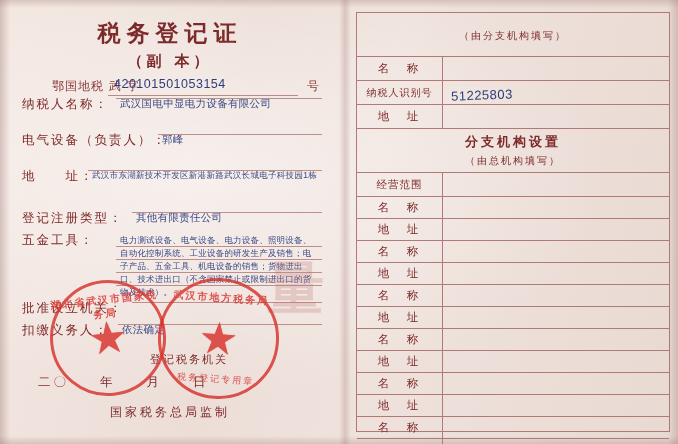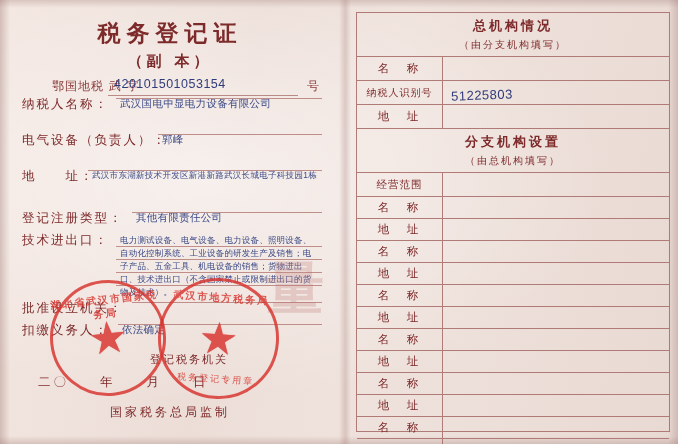--- a/index.html
+++ b/index.html
@@ -201,21 +201,21 @@
     <span class="ul" style="left:66px;"></span>
   </div>
 
   <div class="row r4">
     <span class="lab">登记注册类型：</span>
     <span class="val" style="left:114px;">其他有限责任公司</span>
     <span class="ul" style="left:110px;"></span>
   </div>
 
   <div class="multi r5">
-    <span class="lab">技术进出口：</span>
+    <span class="lab">五金工具：</span>
     <span class="val" style="width:200px;">电力测试设备、电气设备、电力设备、照明设备、自动化控制系统、工业设备的研发生产及销售；电子产品、五金工具、机电设备的销售；货物进出口、技术进出口（不含国家禁止或限制进出口的货物及技术）。</span>
     <span class="ul" style="left:94px;top:14px;"></span>
     <span class="ul" style="left:94px;top:27px;"></span>
     <span class="ul" style="left:94px;top:40px;"></span>
     <span class="ul" style="left:94px;top:53px;"></span>
   </div>
 
   <div class="row r6">
     <span class="lab">批准设立机关：</span>
     <span class="val" style="left:114px;"></span>
@@ -244,21 +244,20 @@
     <span class="star">★</span>
     <span class="arcb">税务登记专用章</span>
   </div>
 </div>
 
 <div class="right">
   <div class="tbl">
 
     <div class="tr h44">
       <div class="th">
-        <span>总机构情况</span>
         <span class="sub">（由分支机构填写）</span>
       </div>
     </div>
 
     <div class="tr h24">
       <div class="cell-l">名　称</div>
       <div class="cell-r"></div>
     </div>
     <div class="tr h24">
       <div class="cell-l" style="font-size:10px;letter-spacing:1px;">纳税人识别号</div>

